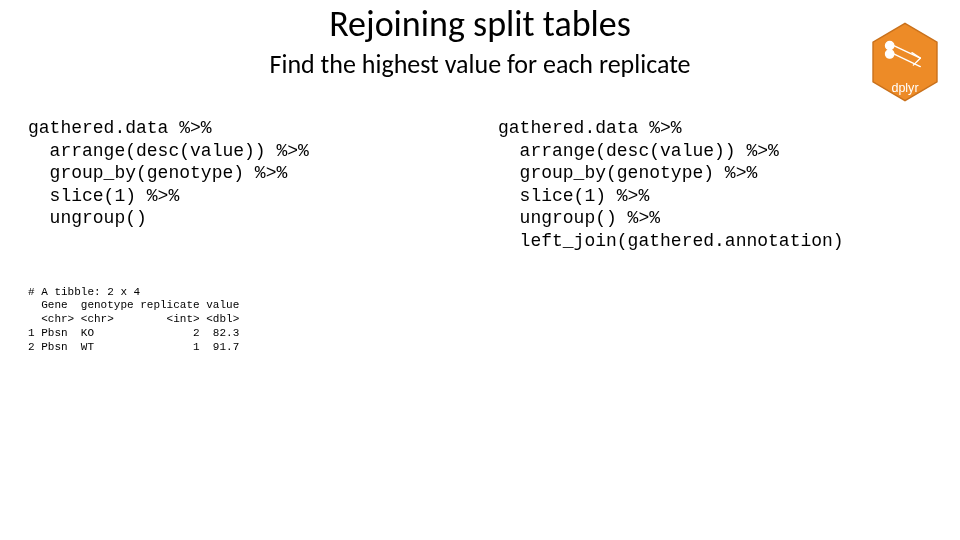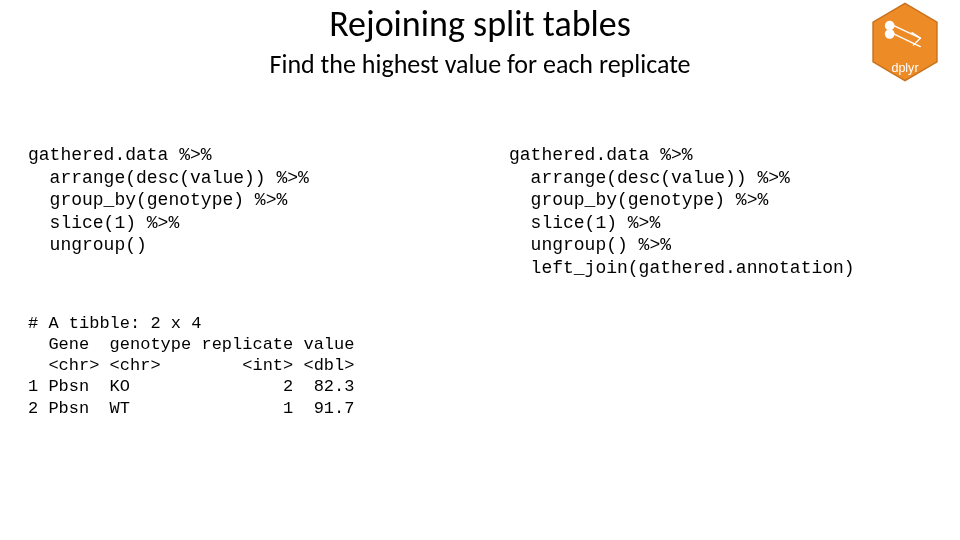--- a/index.html
+++ b/index.html
@@ -1,27 +1,27 @@
 <!DOCTYPE html>
 <html><head>
 <meta charset="utf-8">
 <style>
   * { margin: 0; padding: 0; box-sizing: border-box; }
   html, body { width: 960px; height: 540px; background: #fff; font-family: Calibri, "Segoe UI", Arial, sans-serif; color: #000; }
   .slide { position: relative; width: 960px; height: 540px; padding: 0 28px; }
   .title-block { text-align: center; margin-top: 2px; }
   .title { font-size: 36px; font-weight: 400; }
   .subtitle { font-size: 26px; font-weight: 400; margin-top: 2px; }
-  .logo { position: absolute; top: 0; right: 20px; width: 70px; height: 80px; }
-  .columns { display: flex; margin-top: 64px; gap: 11px; }
+  .logo { position: absolute; top: 20px; right: 20px; width: 70px; height: 80px; }
+  .columns { display: flex; margin-top: 37px; gap: 0; }
   .col { flex: 0 0 50%; }
   .col-left { padding-right: 18px; }
   .col-right { padding-left: 18px; }
   .code { font-family: Consolas, "Courier New", monospace; font-size: 18px; line-height: 1.25; white-space: pre; }
-  .output { font-family: Consolas, "Courier New", monospace; font-size: 17px; line-height: 1.25; white-space: pre; margin-top: 56px; }
+  .output { font-family: Consolas, "Courier New", monospace; font-size: 11px; line-height: 1.25; white-space: pre; margin-top: 56px; }
   .col-right .output { margin-top: 32px; }
 </style>
 </head>
 <body>
 
 <div class="slide">
 
   <div class="title-block">
     <h1 class="title">Rejoining split tables</h1>
     <h2 class="subtitle">Find the highest value for each replicate</h2>

